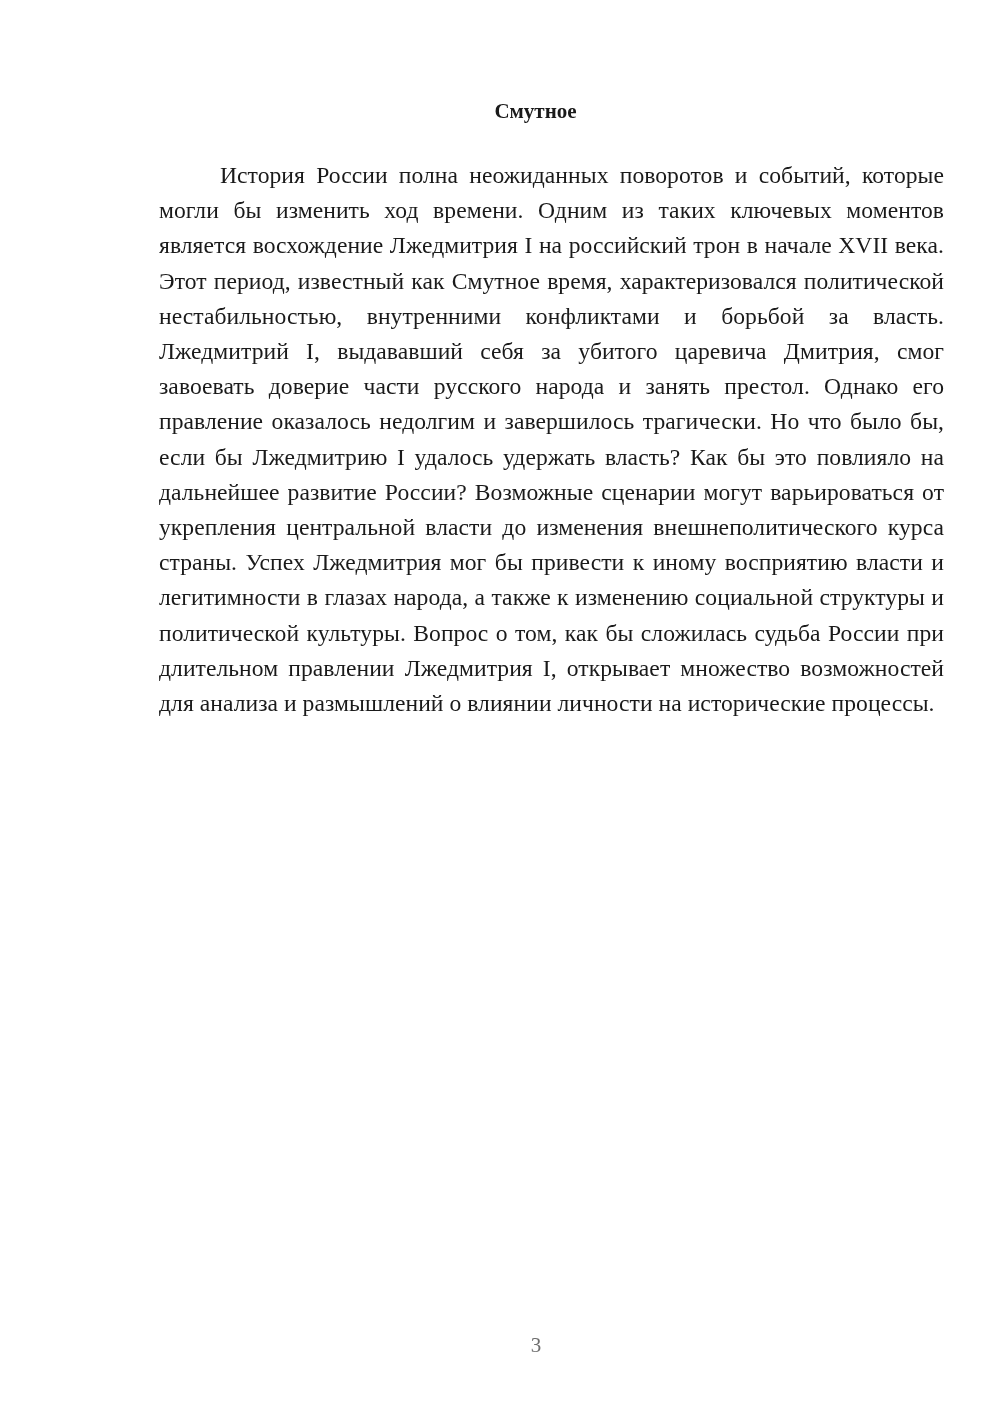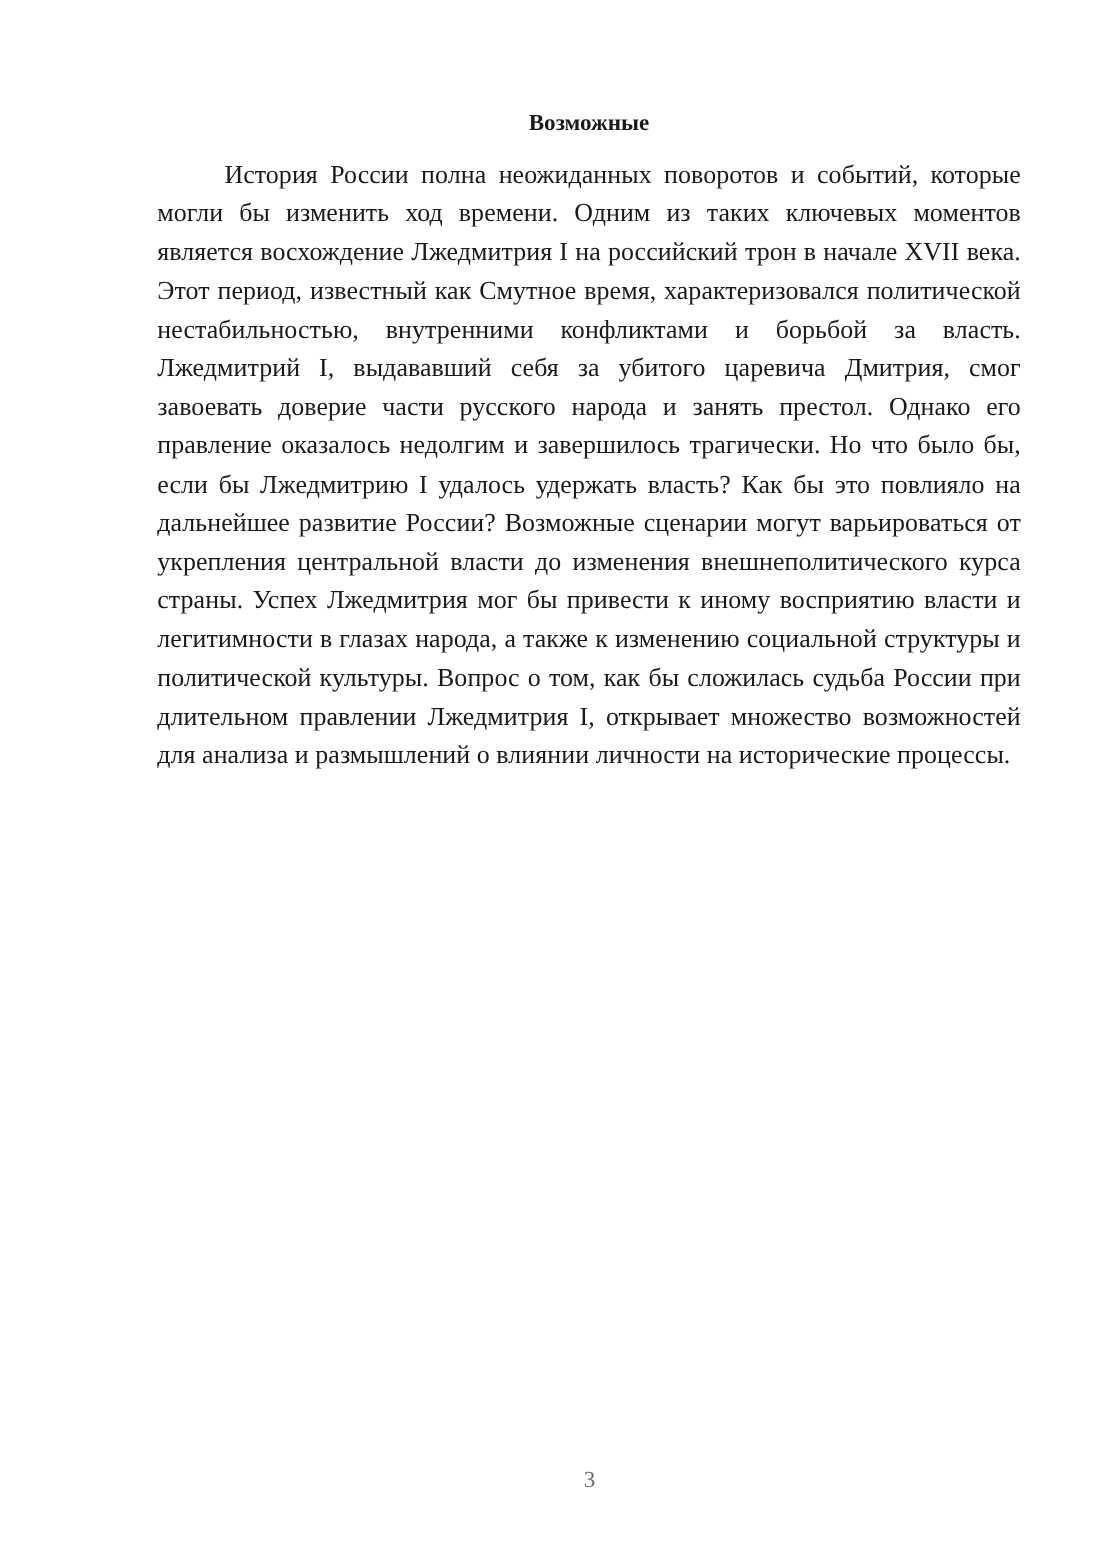--- a/index.html
+++ b/index.html
@@ -32,21 +32,21 @@
       font-size: 21px;
       line-height: 30px;
       color: #1a1a1a;
       margin: 0;
     }
     .body-text {
       position: absolute;
       left: 143px;
       width: 785px;
       top: 142px;
-      margin: 0;
+      margin: 16px;
       font-family: "Liberation Serif", serif;
       font-size: 23.6px;
       line-height: 35.2px;
       color: #1a1a1a;
       text-align: justify;
       text-indent: 61px;
       letter-spacing: 0.05px;
     }
     .page-number {
       position: absolute;
@@ -56,16 +56,16 @@
       text-align: center;
       font-family: "Liberation Serif", serif;
       font-size: 21px;
       color: #6e6e6e;
     }
   </style>
 </head>
 <body>
 
 <div class="page">
-  <h1 class="heading">Возможные</h1>
+  <h1 class="heading">Смутное</h1>
   <p class="body-text">История России полна неожиданных поворотов и событий, которые могли бы изменить ход времени. Одним из таких ключевых моментов является восхождение Лжедмитрия I на российский трон в начале XVII века. Этот период, известный как Смутное время, характеризовался политической нестабильностью, внутренними конфликтами и борьбой за власть. Лжедмитрий I, выдававший себя за убитого царевича Дмитрия, смог завоевать доверие части русского народа и занять престол. Однако его правление оказалось недолгим и завершилось трагически. Но что было бы, если бы Лжедмитрию I удалось удержать власть? Как бы это повлияло на дальнейшее развитие России? Возможные сценарии могут варьироваться от укрепления центральной власти до изменения внешнеполитического курса страны. Успех Лжедмитрия мог бы привести к иному восприятию власти и легитимности в глазах народа, а также к изменению социальной структуры и политической культуры. Вопрос о том, как бы сложилась судьба России при длительном правлении Лжедмитрия I, открывает множество возможностей для анализа и размышлений о влиянии личности на исторические процессы.</p>
   <div class="page-number">3</div>
 </div>
 
 </body></html>

